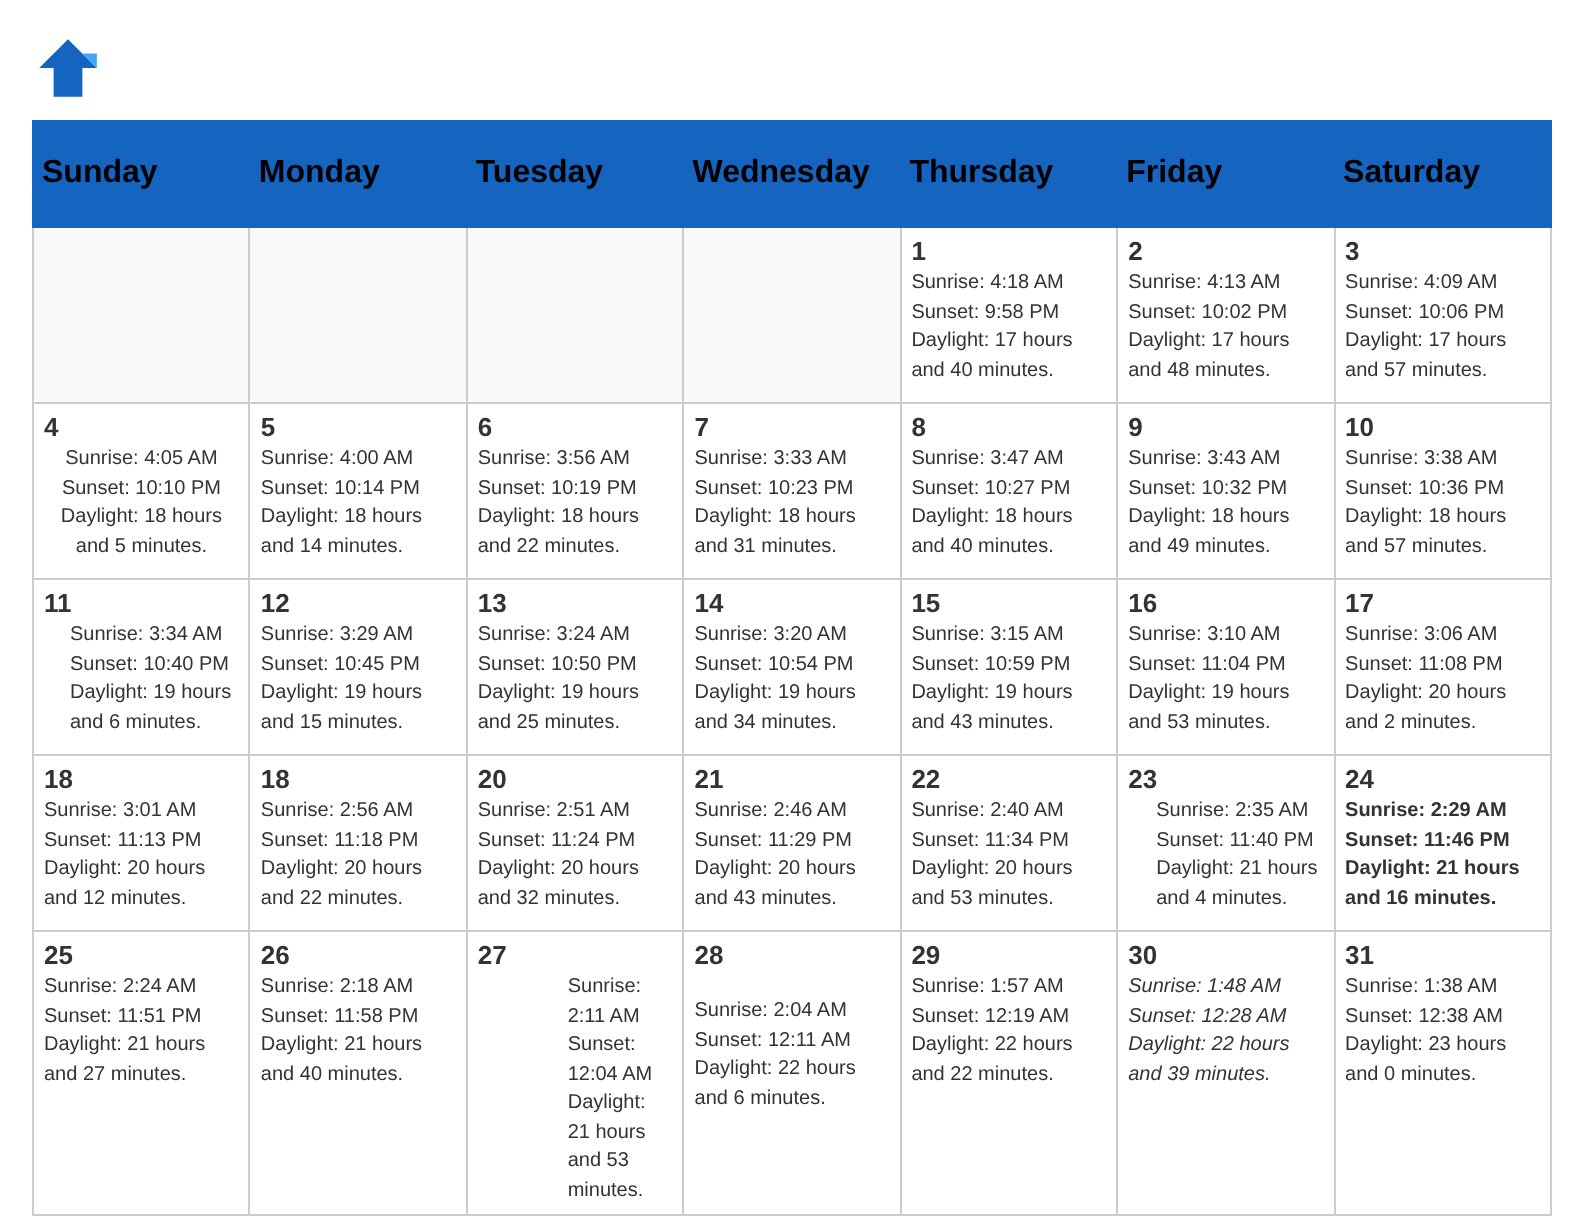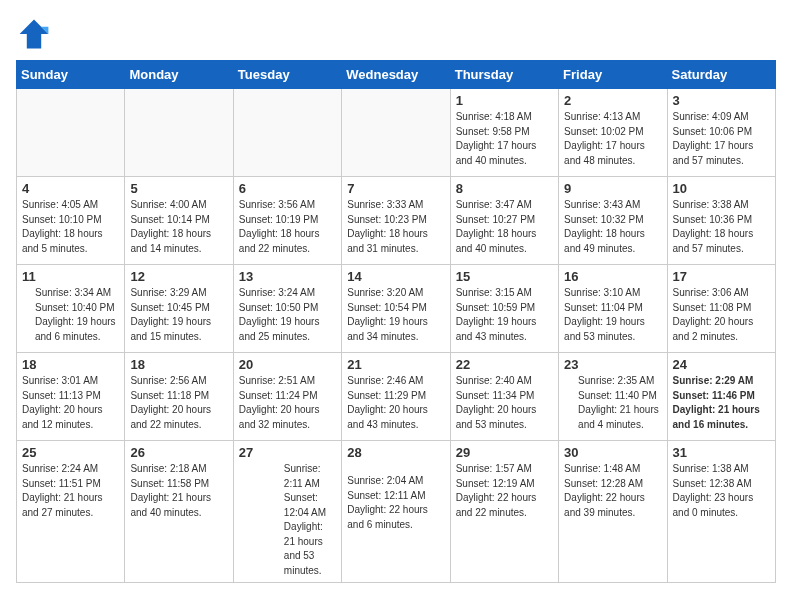--- a/index.html
+++ b/index.html
@@ -44,24 +44,24 @@
       font-size: 14px;
       color: #555;
     }
     table {
       width: 100%;
       border-collapse: collapse;
       table-layout: fixed;
     }
     th {
       background-color: #1565c0;
-      color: #ffffff;
-      font-size: 13px;
+      color: #000000;
+      font-size: 16px;
       font-weight: bold;
-      padding: 6px 4px;
+      padding: 17px 4px;
       text-align: left;
       border: 1px solid #1565c0;
     }
     td {
       border: 1px solid #ccc;
       vertical-align: top;
       padding: 4px 5px;
       font-size: 10.5px;
       color: #333;
       height: 88px;
@@ -137,21 +137,21 @@
           <div class="day-number">3</div>
           <div class="day-info" style="white-space: pre-line;">Sunrise: 4:09 AM
 Sunset: 10:06 PM
 Daylight: 17 hours
 and 57 minutes.</div>
         </td>
       </tr>
       <tr>
         <td>
           <div class="day-number">4</div>
-          <div class="day-info" style="white-space: pre-line;">Sunrise: 4:05 AM
+          <div class="day-info" style="white-space: pre-line; text-align: center;">Sunrise: 4:05 AM
 Sunset: 10:10 PM
 Daylight: 18 hours
 and 5 minutes.</div>
         </td>
         <td>
           <div class="day-number">5</div>
           <div class="day-info" style="white-space: pre-line;">Sunrise: 4:00 AM
 Sunset: 10:14 PM
 Daylight: 18 hours
 and 14 minutes.</div>
@@ -325,21 +325,21 @@
         </td>
         <td>
           <div class="day-number">29</div>
           <div class="day-info" style="white-space: pre-line;">Sunrise: 1:57 AM
 Sunset: 12:19 AM
 Daylight: 22 hours
 and 22 minutes.</div>
         </td>
         <td>
           <div class="day-number">30</div>
-          <div class="day-info" style="white-space: pre-line;">Sunrise: 1:48 AM
+          <div class="day-info" style="white-space: pre-line; font-style: italic;">Sunrise: 1:48 AM
 Sunset: 12:28 AM
 Daylight: 22 hours
 and 39 minutes.</div>
         </td>
         <td>
           <div class="day-number">31</div>
           <div class="day-info" style="white-space: pre-line;">Sunrise: 1:38 AM
 Sunset: 12:38 AM
 Daylight: 23 hours
 and 0 minutes.</div>

